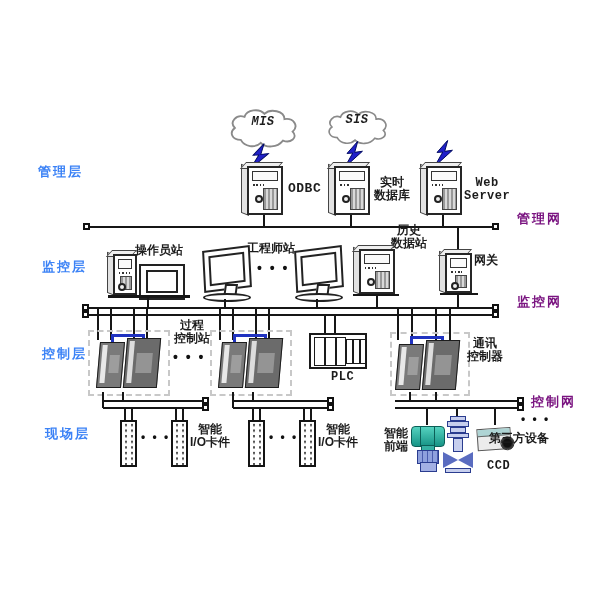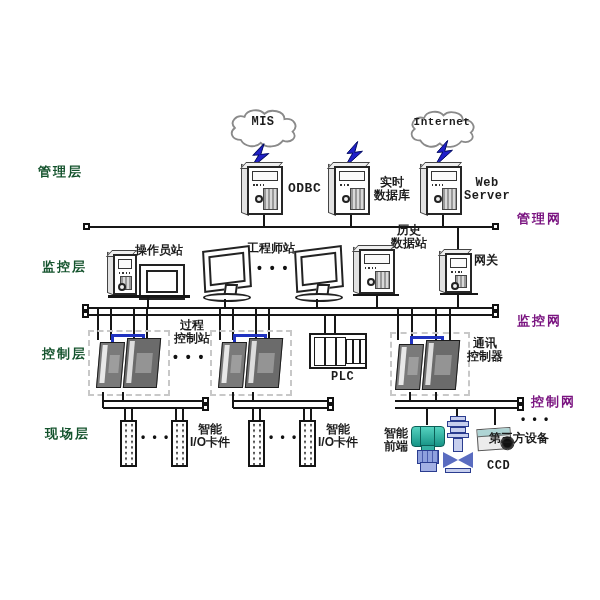--- a/index.html
+++ b/index.html
@@ -7,25 +7,25 @@
           font-family:"Liberation Sans","DejaVu Sans",sans-serif;}
   
   .h,.v{position:absolute;background:#161616;}
   .h{height:2px;} .v{width:2px;}
   .sq{position:absolute;width:7px;height:7px;box-sizing:border-box;background:#fdfdfd;border:2px solid #111;}
   .dash{position:absolute;border:2px dashed #c8c8c8;}
   
   .lbl{position:absolute;font-weight:bold;font-size:12px;color:#1c1c1c;white-space:nowrap;line-height:1.1;}
   .two{text-align:center;}
   .en{font-family:"Liberation Mono","DejaVu Sans Mono",monospace;font-size:12px;letter-spacing:.5px;}
-  .red{font-size:13px;color:#14532d;letter-spacing:2px;}
+  .red{font-size:13px;color:#3b82f6;letter-spacing:2px;}
   .pur{font-size:13px;color:#7a1480;letter-spacing:2px;}
   .dots{font-size:12px;letter-spacing:2px;color:#111;}
   
-  .cloud{position:absolute;}
+  .cloud{position:absolute;font-style:italic;}
   .cloud svg{display:block;width:100%;height:100%;}
   .cloud .clbl{position:absolute;left:0;right:0;top:11px;text-align:center;}
   .bolt{position:absolute;width:17px;height:27px;}
   
   .srv{position:absolute;}
   .s-side{position:absolute;left:-6px;top:1px;width:6px;height:96%;background:#e2e2e2;border:1px solid #444;transform:skewY(22deg);transform-origin:100% 0;}
   .s-topf{position:absolute;left:-4px;top:-4px;width:96%;height:5px;background:#efefef;border:1px solid #444;transform:skewX(-42deg);}
   .s-body{position:absolute;left:0;top:0;right:0;bottom:0;background:#fff;border:2px solid #262626;}
   .s-slot{position:absolute;left:3px;top:3px;right:3px;height:8px;border:1px solid #333;background:#fafafa;}
   .s-dot{position:absolute;left:4px;top:16px;width:11px;height:2px;background:repeating-linear-gradient(90deg,#333 0 1.5px,transparent 1.5px 3.5px);}
@@ -78,25 +78,25 @@
 <body>
 
 <div id="canvas">
 
   <div class="cloud" style="left:226px;top:105px;width:74px;height:46px">
     <svg viewBox="0 0 100 60">
         <path d="M20,46 C8,46 4,36 12,30 C4,22 14,11 25,15 C28,5 45,3 52,11 C60,3 79,7 79,18 C91,16 99,27 90,35 C98,43 87,51 77,47 C69,57 54,57 47,50 C39,58 25,55 20,46 Z" fill="#fff" stroke="#8a8a8a" stroke-width="2.5"></path>
       </svg>
     <div class="clbl lbl en">MIS</div>
   </div>
-  <div class="cloud" style="left:406px;top:105px;width:72px;height:48px">
+  <div class="cloud" style="left:324px;top:103px;width:66px;height:48px">
     <svg viewBox="0 0 100 60">
         <path d="M20,46 C8,46 4,36 12,30 C4,22 14,11 25,15 C28,5 45,3 52,11 C60,3 79,7 79,18 C91,16 99,27 90,35 C98,43 87,51 77,47 C69,57 54,57 47,50 C39,58 25,55 20,46 Z" fill="#fff" stroke="#8a8a8a" stroke-width="2.5"></path>
       </svg>
-    <div class="clbl lbl en" style="font-size:11px">Internet</div>
+    <div class="clbl lbl en">SIS</div>
   </div>
 
   <div class="bolt" style="left:252px;top:143px;transform:rotate(8deg)"><svg viewBox="0 0 18 30">
         <path d="M11 0 L1 14 L7 13 L0 29 L17 10 L9 12 Z" fill="#2020c8" stroke="#000a60" stroke-width="1"></path>
       </svg></div>
   <div class="bolt" style="left:346px;top:141px;transform:rotate(6deg)"><svg viewBox="0 0 18 30">
         <path d="M11 0 L1 14 L7 13 L0 29 L17 10 L9 12 Z" fill="#2020c8" stroke="#000a60" stroke-width="1"></path>
       </svg></div>
   <div class="bolt" style="left:436px;top:140px;transform:rotate(6deg)"><svg viewBox="0 0 18 30">
         <path d="M11 0 L1 14 L7 13 L0 29 L17 10 L9 12 Z" fill="#2020c8" stroke="#000a60" stroke-width="1"></path>
@@ -148,21 +148,21 @@
   <div class="v" style="left:350px;top:215px;height:12px"></div>
   <div class="v" style="left:442px;top:215px;height:12px"></div>
 
   <div class="h" style="left:88px;top:226px;width:409px"></div>
   <div class="sq" style="left:83px;top:223px"></div>
   <div class="sq" style="left:492px;top:223px"></div>
 
   <div class="lbl red" style="left:38px;top:165px">管理层</div>
   <div class="lbl pur" style="left:517px;top:212px">管理网</div>
   <div class="lbl red" style="left:42px;top:260px">监控层</div>
-  <div class="lbl pur" style="left:517px;top:314px">监控网</div>
+  <div class="lbl pur" style="left:517px;top:295px">监控网</div>
   <div class="lbl red" style="left:42px;top:347px">控制层</div>
   <div class="lbl pur" style="left:531px;top:395px">控制网</div>
   <div class="lbl red" style="left:45px;top:427px">现场层</div>
 
   <div class="lbl" style="left:135px;top:244px">操作员站</div>
   <div class="srv" style="left:113px;top:254px;width:24px;height:41px">
     <i class="s-side"></i>
       <i class="s-topf"></i>
     <b class="s-body">
         <i class="s-slot"></i>

